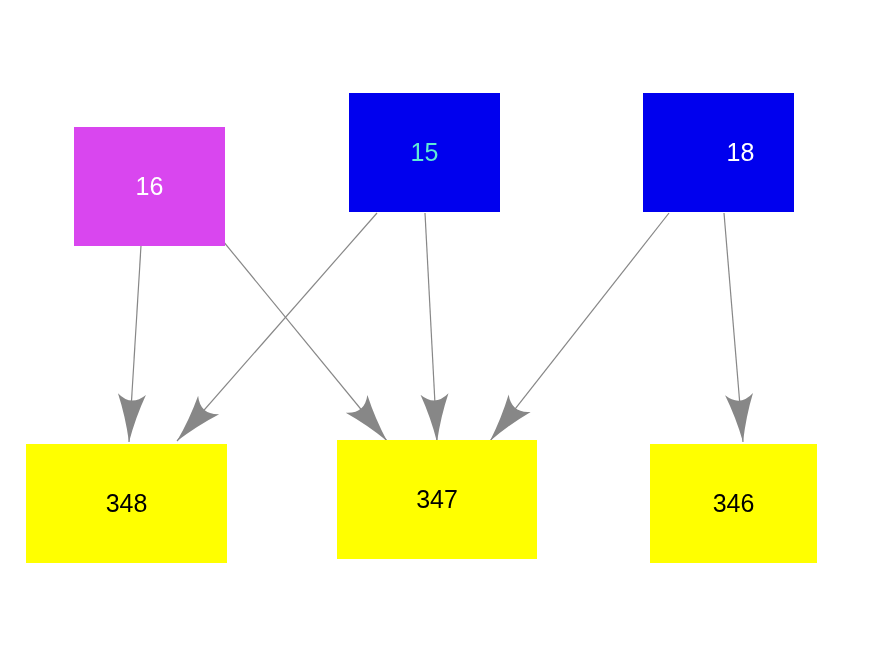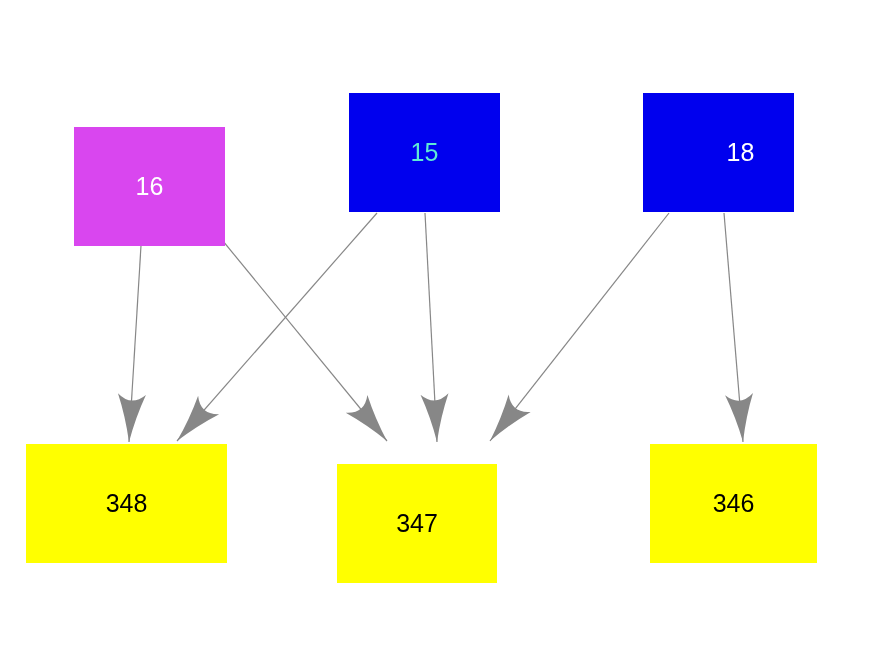--- a/index.html
+++ b/index.html
@@ -58,20 +58,20 @@
       </div>
       <div class="node" style="left: 349px; top: 93px; width: 151px; height: 119px; background: rgb(0, 0, 238);">
         <span class="node-label" style="color: #5eead4;">15</span>
       </div>
       <div class="node" style="left: 643px; top: 93px; width: 151px; height: 119px; background: rgb(0, 0, 238);">
         <span class="node-label" style="color: rgb(255, 255, 255); margin-left: 44px;">18</span>
       </div>
       <div class="node" style="left: 26px; top: 444px; width: 201px; height: 119px; background: rgb(255, 255, 0);">
         <span class="node-label" style="color: rgb(0, 0, 0);">348</span>
       </div>
-      <div class="node" style="left: 337px; top: 464px; width: 160px; height: 119px; background: rgb(255, 255, 0);">
+      <div class="node" style="left: 337px; top: 440px; width: 200px; height: 119px; background: rgb(255, 255, 0);">
         <span class="node-label" style="color: rgb(0, 0, 0);">347</span>
       </div>
       <div class="node" style="left: 650px; top: 444px; width: 167px; height: 119px; background: rgb(255, 255, 0);">
         <span class="node-label" style="color: rgb(0, 0, 0);">346</span>
       </div>
     </div>
 </div>
 
 </body></html>

